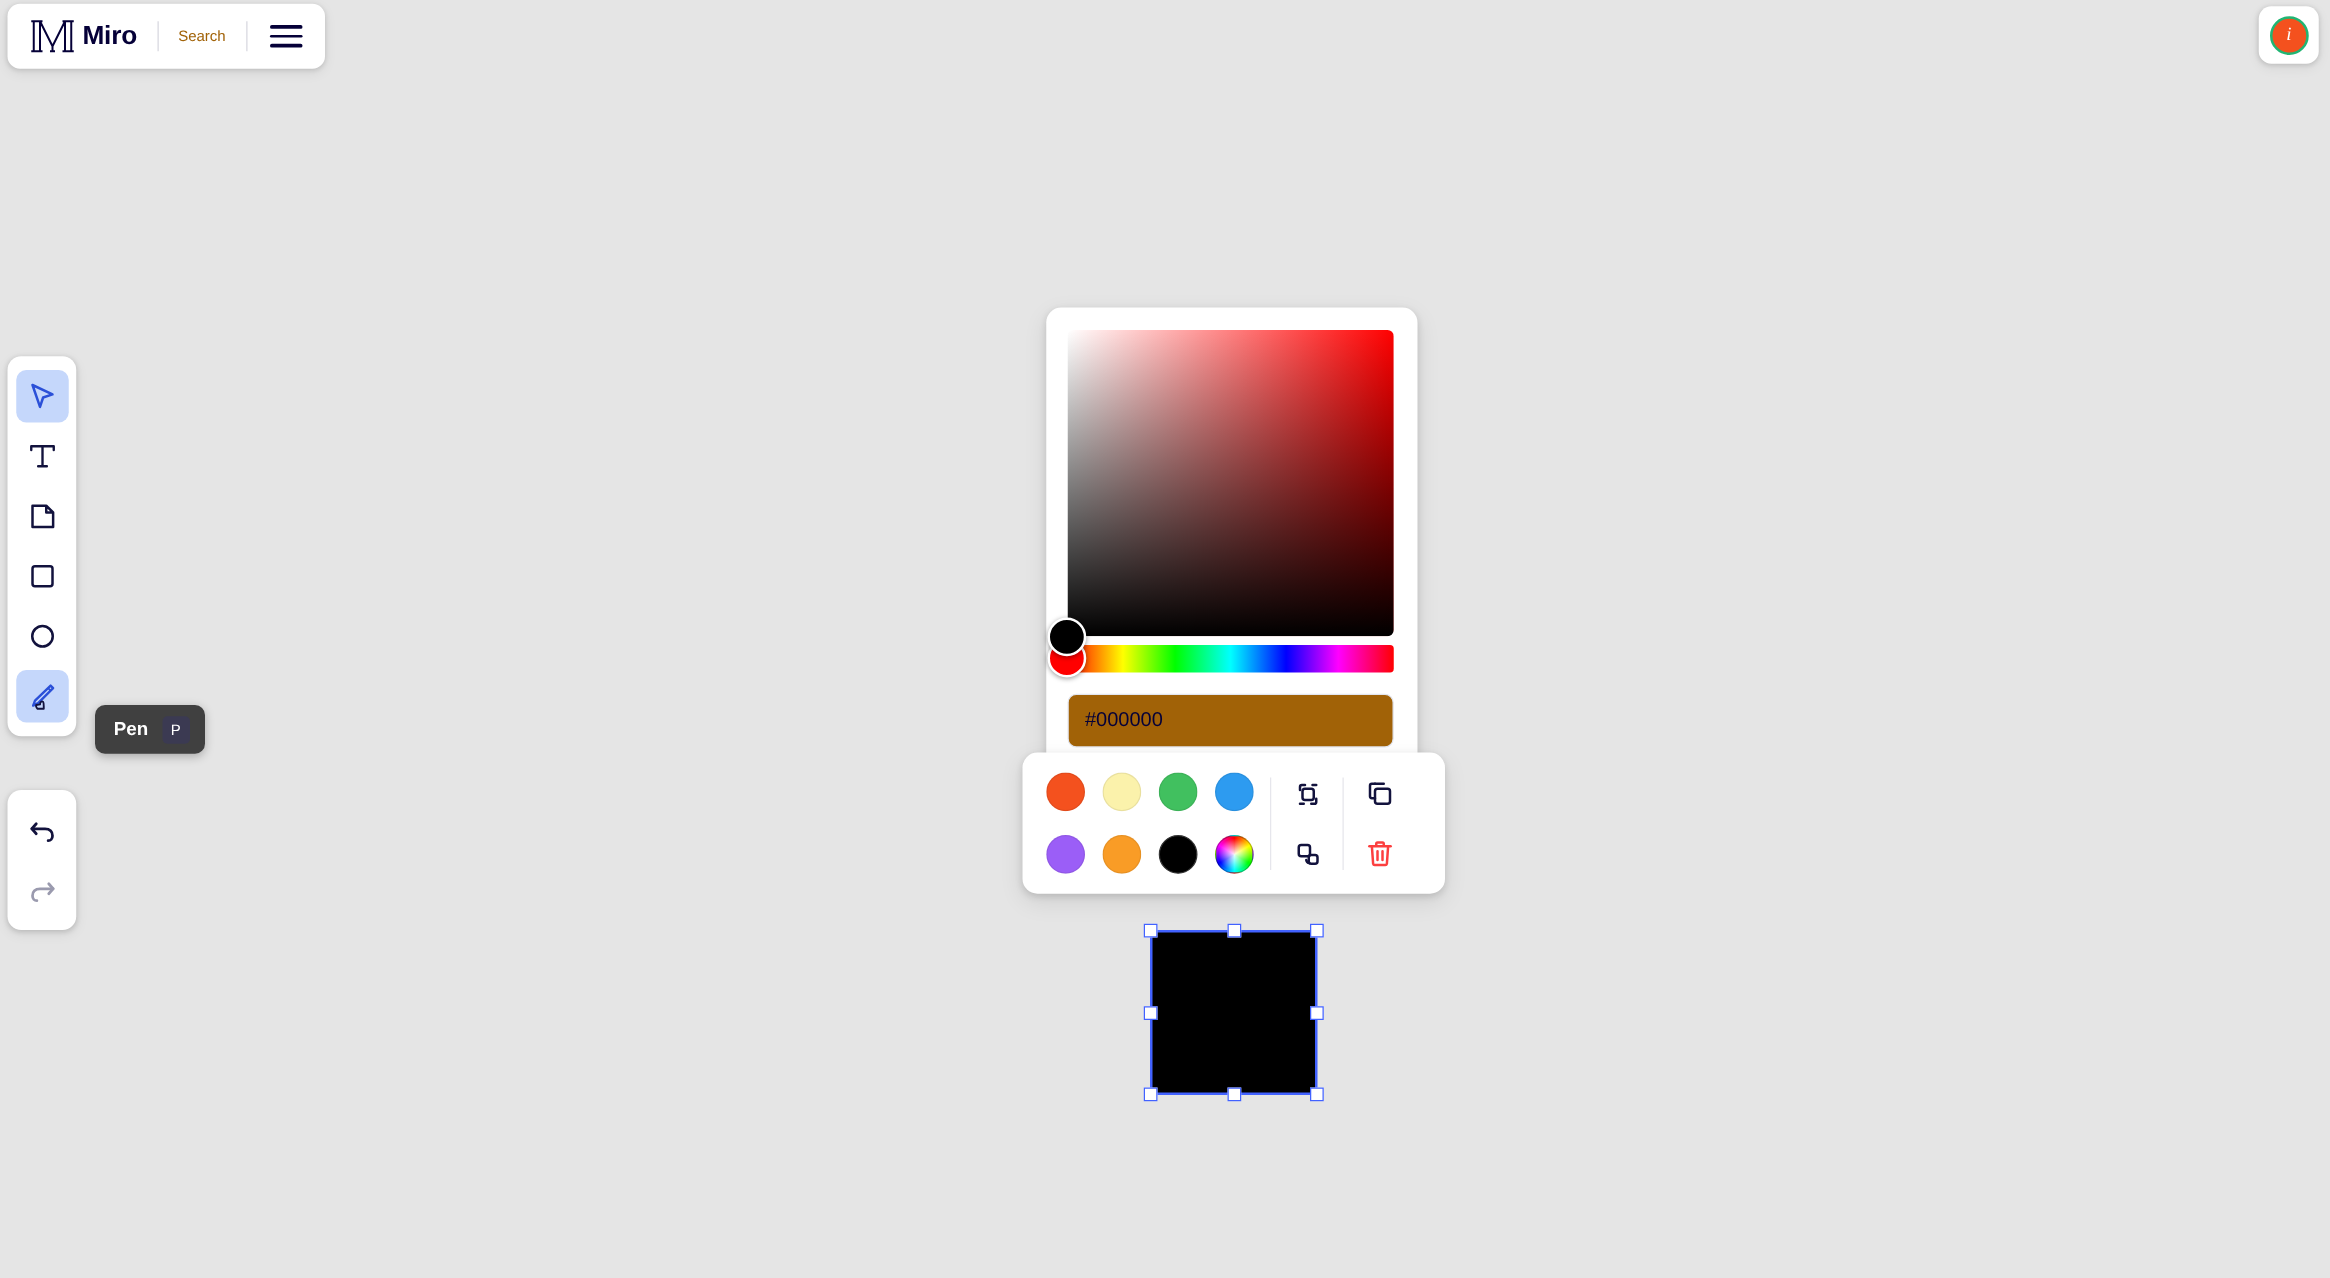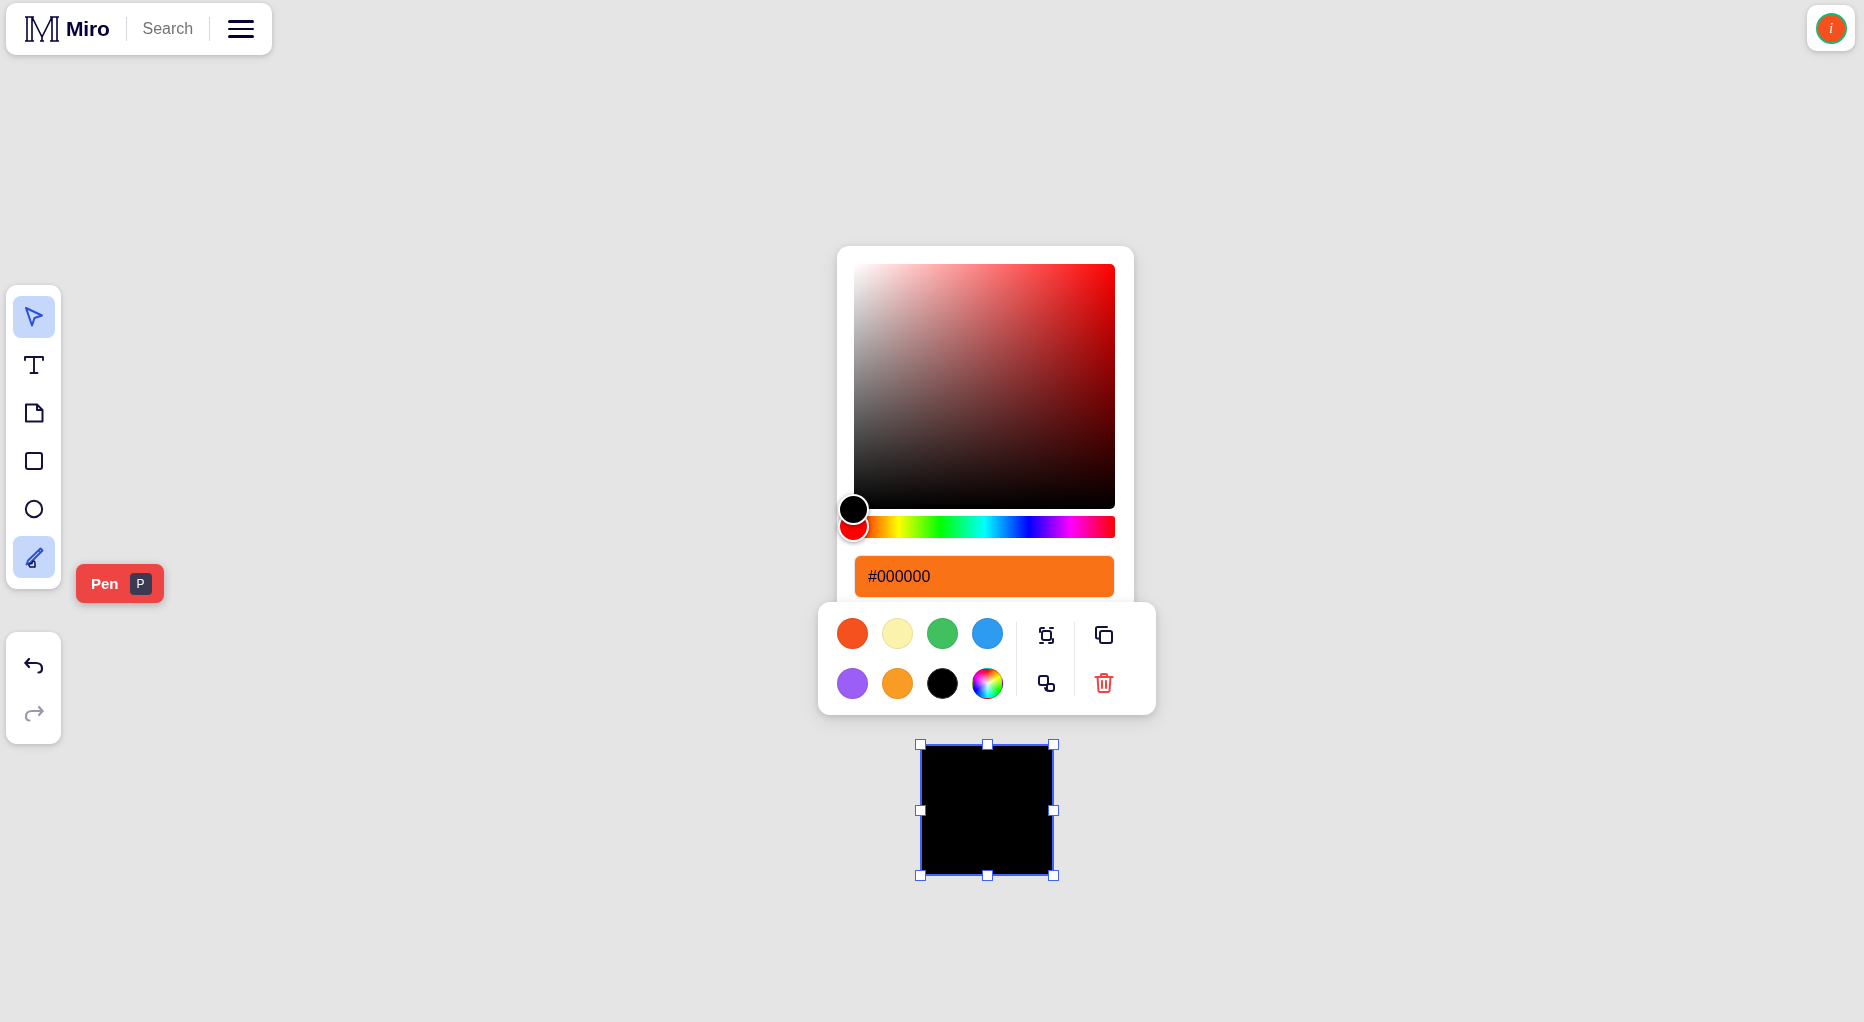--- a/index.html
+++ b/index.html
@@ -43,22 +43,22 @@
     margin-left: 4px;
     text-align: right;
   }
   .tb-sep {
     width: 1px;
     height: 24px;
     background: #d8d8e0;
     margin: 0 16px;
   }
   #top-bar .search-label {
-    font-size: 16px;
-    color: #737373;
+    font-size: 12px;
+    color: #a16207;
     cursor: pointer;
   }
   .burger {
     width: 30px; height: 26px;
     display: flex; flex-direction: column; justify-content: center; gap: 5px;
     cursor: pointer;
     margin-left: 2px;
   }
   .burger span {
     display: block;
@@ -134,21 +134,21 @@
     flex-direction: column;
     align-items: center;
   }
 
   
   #pen-tooltip {
     position: absolute;
     left: 76px;
     top: 564px;
     height: 39px;
-    background: #ef4444;
+    background: #404040;
     border-radius: 8px;
     display: flex;
     align-items: center;
     gap: 11px;
     padding: 0 12px 0 15px;
     box-shadow: 0 2px 8px rgba(0,0,0,0.25);
     z-index: 40;
   }
   #pen-tooltip .tt-label {
     color: #ffffff;
@@ -222,21 +222,21 @@
     border: 2.5px solid #ffffff;
     box-shadow: 0 1px 4px rgba(0,0,0,0.4);
     cursor: pointer;
   }
   #hex-input {
     margin-top: 17px;
     width: 261px;
     height: 43px;
     border: 1px solid #e3e6ef;
     border-radius: 7px;
-    background: #f97316;
+    background: #a16207;
     font-family: "Liberation Sans", sans-serif;
     font-size: 16px;
     color: #050038;
     padding: 0 13px;
     outline: none;
   }
 
   
   #style-bar {
     position: absolute;

